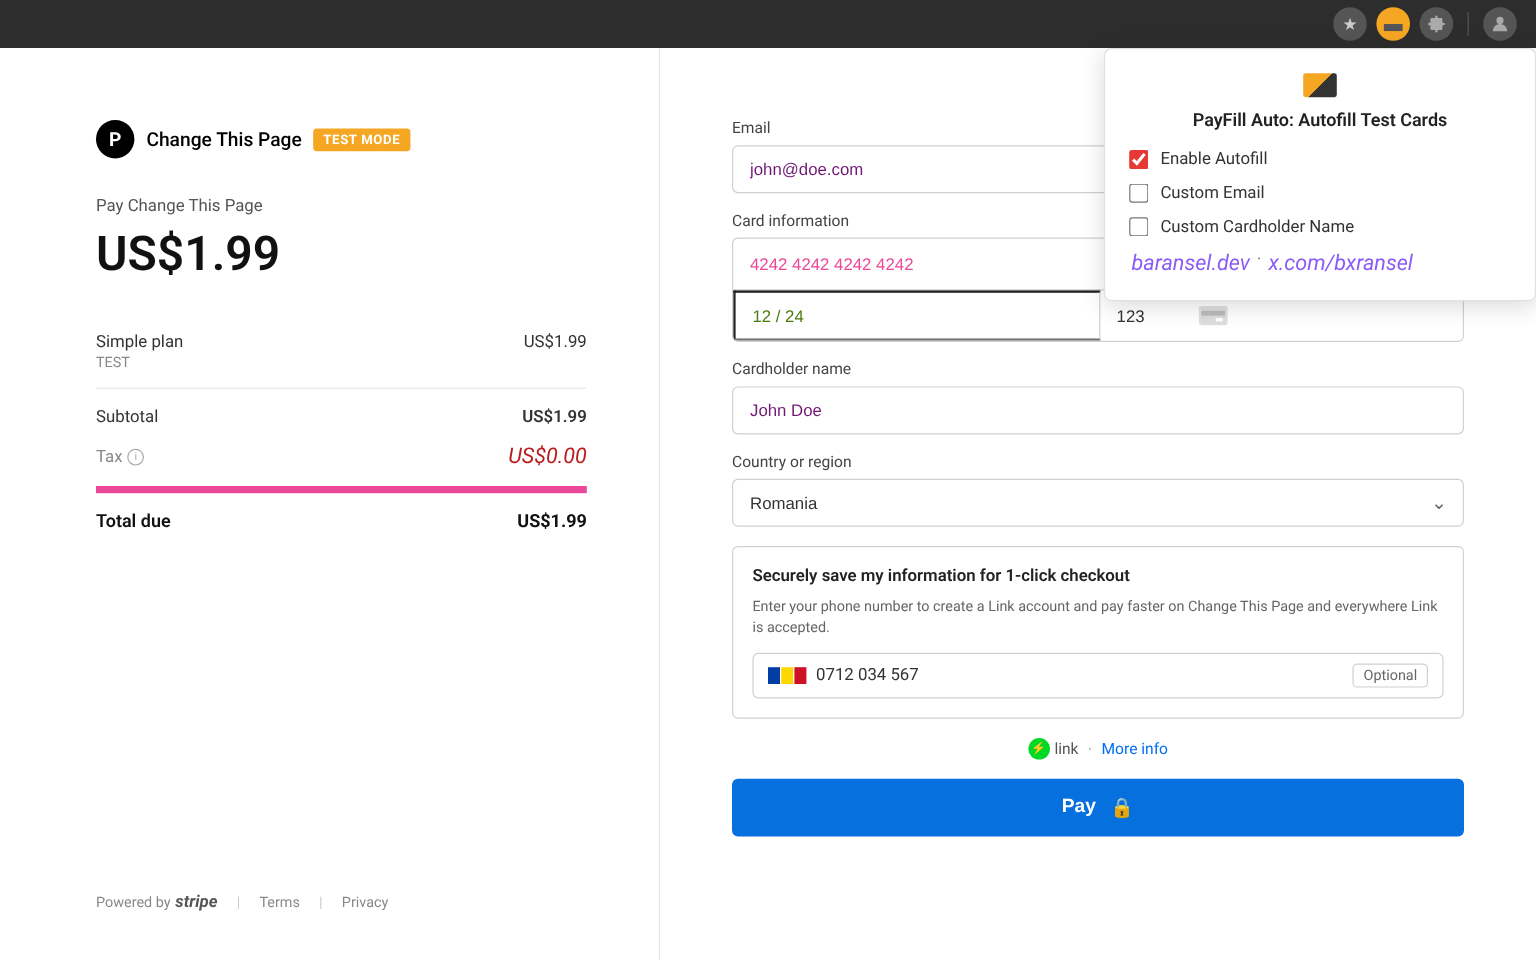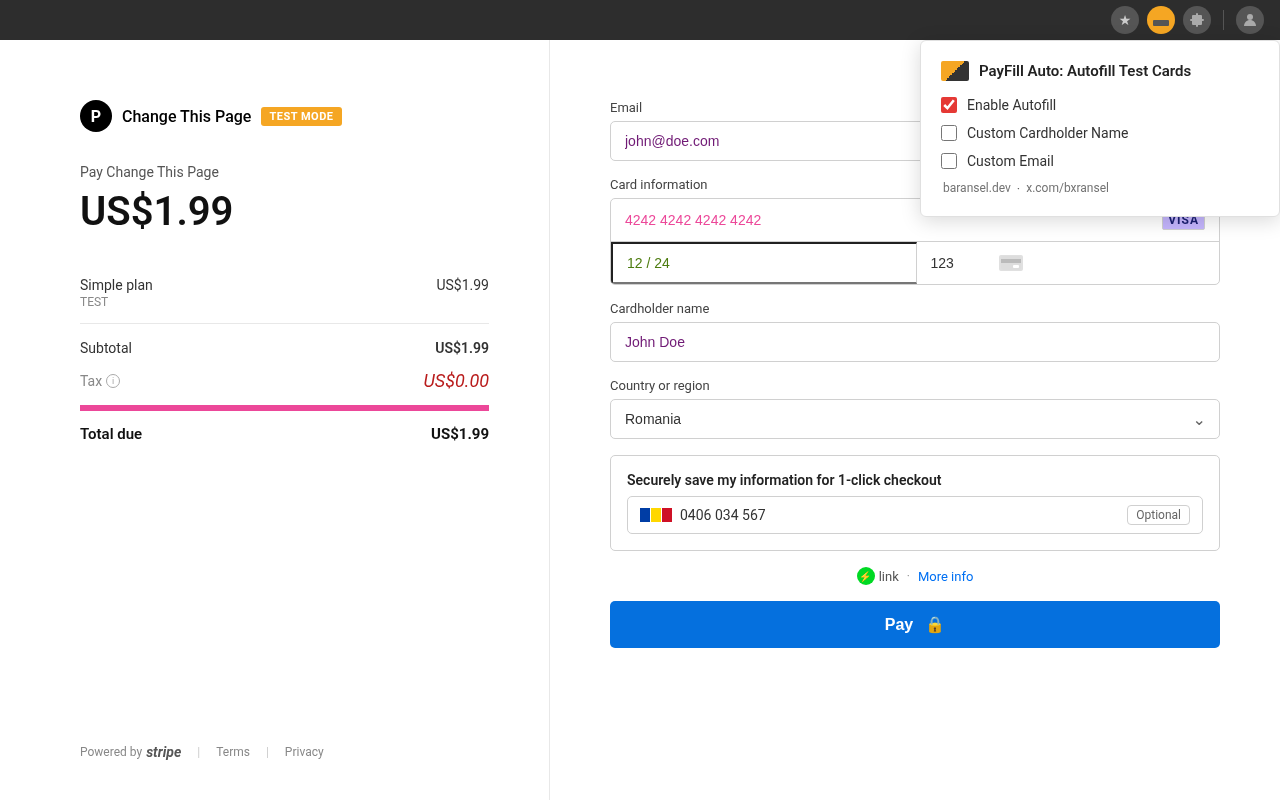--- a/index.html
+++ b/index.html
@@ -442,20 +442,21 @@
       border-radius: 6px;
       box-shadow: 0 4px 20px rgba(0,0,0,0.15);
       padding: 20px;
       z-index: 1000;
     }
     .popup-header {
       display: flex;
       align-items: center;
       gap: 10px;
       margin-bottom: 16px;
+      flex-direction: column;
     }
     .popup-icon {
       width: 28px;
       height: 20px;
       background: linear-gradient(135deg, #f5a623 50%, #333 50%);
       border-radius: 2px;
     }
     .popup-title {
       font-size: 15px;
       font-weight: 600;
@@ -477,23 +478,24 @@
       font-size: 14px;
       color: #333;
     }
     .popup-links {
       display: flex;
       gap: 6px;
       margin-top: 4px;
       padding-left: 2px;
     }
     .popup-link {
-      font-size: 12px;
-      color: #737373;
+      font-size: 18px;
+      color: #8b5cf6;
       text-decoration: none;
+      font-style: italic;
     }
     .popup-link-sep {
       font-size: 13px;
       color: #666;
     }
   </style>
 </head>
 <body>
 
 <div class="browser-bar">
@@ -617,27 +619,28 @@
           <option>United Kingdom</option>
           <option>Germany</option>
           <option>France</option>
         </select>
         <span class="country-chevron">⌄</span>
       </div>
     </div>
 
     <div class="link-save-box">
       <div class="link-save-title">Securely save my information for 1-click checkout</div>
+      <div class="link-save-desc">Enter your phone number to create a Link account and pay faster on Change This Page and everywhere Link is accepted.</div>
       <div class="phone-input-row">
         <div class="flag-icon">
           <div class="flag-stripe-blue"></div>
           <div class="flag-stripe-yellow"></div>
           <div class="flag-stripe-red"></div>
         </div>
-        <span class="phone-number">0406 034 567</span>
+        <span class="phone-number">0712 034 567</span>
         <span class="optional-badge">Optional</span>
       </div>
     </div>
 
     <div class="link-info-row">
       <div class="link-logo">
         <div class="link-circle">⚡</div>
         <span>link</span>
       </div>
       <span class="dot-sep">·</span>
@@ -657,26 +660,26 @@
     <span class="popup-title">PayFill Auto: Autofill Test Cards</span>
   </div>
 
   <div class="popup-option">
     <input type="checkbox" class="popup-checkbox" checked="" style="">
     <span class="popup-option-label">Enable Autofill</span>
   </div>
 
   <div class="popup-option">
     <input type="checkbox" class="popup-checkbox" style="">
-    <span class="popup-option-label">Custom Cardholder Name</span>
+    <span class="popup-option-label">Custom Email</span>
   </div>
 
   <div class="popup-option">
     <input type="checkbox" class="popup-checkbox" style="">
-    <span class="popup-option-label">Custom Email</span>
+    <span class="popup-option-label">Custom Cardholder Name</span>
   </div>
 
   <div class="popup-links">
     <a class="popup-link">baransel.dev</a>
     <span class="popup-link-sep">·</span>
     <a class="popup-link">x.com/bxransel</a>
   </div>
 </div>
 
 </body></html>

